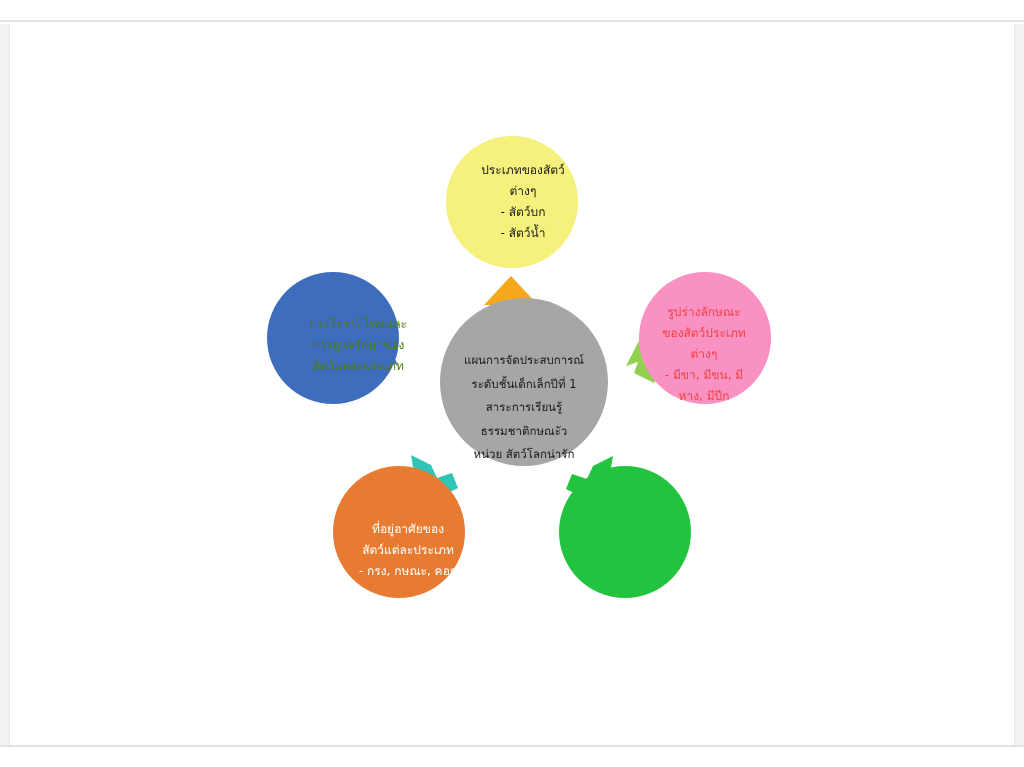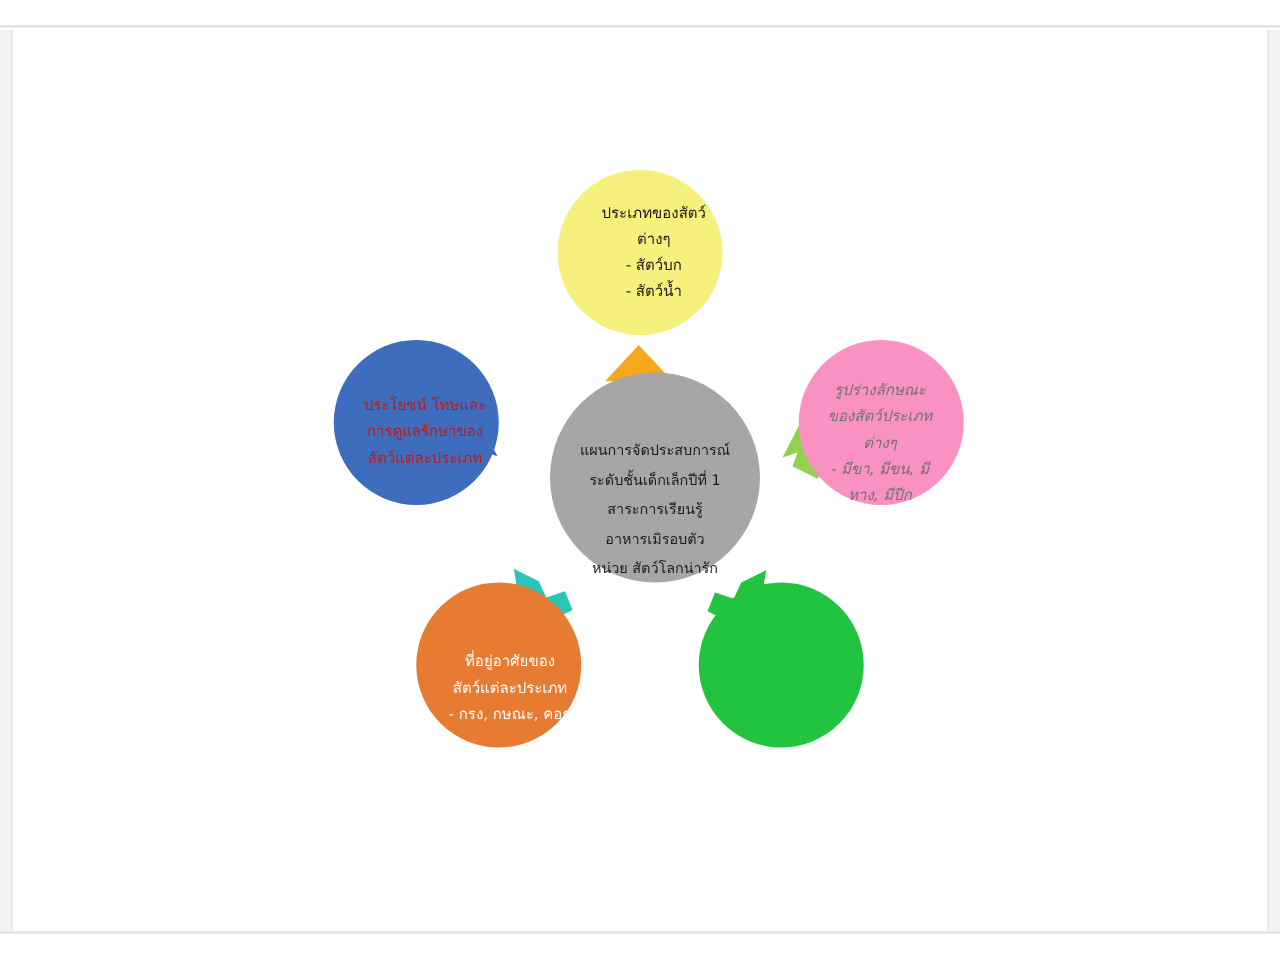--- a/index.html
+++ b/index.html
@@ -101,47 +101,46 @@
     top: 122px;
     height: 108px;
     color: #1a1a1a;
     font-size: 12px;
   }
   .lbl-right {
     width: 130px;
     left: 628px;
     top: 272px;
     height: 112px;
-    color: #737373;
-    font-size: 12px;
-    font-style: italic;
+    color: #ef4444;
+    font-size: 12px;
   }
   .lbl-bottom-right {
     width: 140px;
     left: 547px;
     top: 470px;
     height: 108px;
     color: #ffffff;
     font-size: 12px;
   }
   .lbl-bottom-left {
     width: 150px;
     left: 322px;
     top: 478px;
     height: 92px;
     color: #ffffff;
     font-size: 12px;
     align-items: center;
   }
   .lbl-left {
     width: 150px;
-    left: 254px;
+    left: 272px;
     top: 282px;
     height: 74px;
-    color: #b91c1c;
+    color: #4d7c0f;
     font-size: 12px;
   }
 </style>
 </head>
 <body>
 
 <div id="screen">
 
   <div class="gutter-top"></div>
   <div class="side-rail-left"></div>
@@ -179,21 +178,21 @@
         <circle cx="388" cy="506" r="66" fill="#E87B32"></circle>
         <circle cx="322" cy="312" r="66" fill="#3E6DBE"></circle>
 
         <circle cx="513" cy="356" r="84" fill="#A6A6A6"></circle>
       </svg>
 
       <div class="node-label hub-label">
         <span class="ln">แผนการจัดประสบการณ์</span>
         <span class="ln">ระดับชั้นเด็กเล็กปีที่ 1</span>
         <span class="ln">สาระการเรียนรู้</span>
-        <span class="ln">อาหารเมิรอบตัว</span>
+        <span class="ln">ธรรมชาติกษณะัว</span>
         <span class="ln">หน่วย สัตว์โลกน่ารัก</span>
       </div>
 
       <div class="node-label lbl-top">
         <span class="ln">ประเภทของสัตว์</span>
         <span class="ln">ต่างๆ</span>
         <span class="ln">- สัตว์บก</span>
         <span class="ln">- สัตว์น้ำ</span>
       </div>
 

